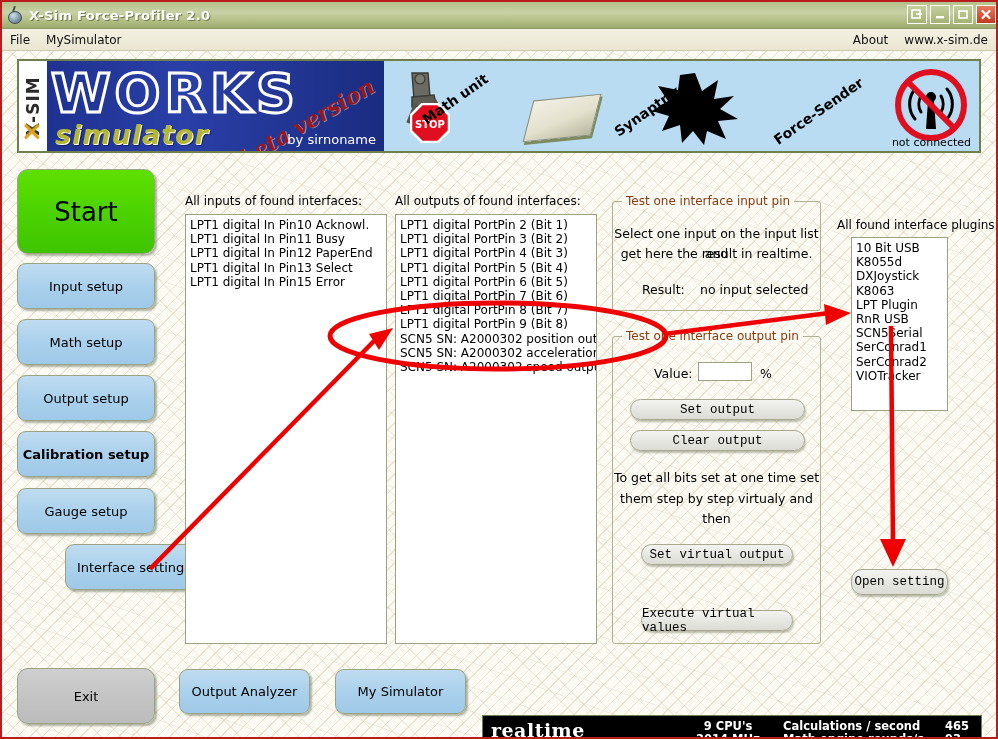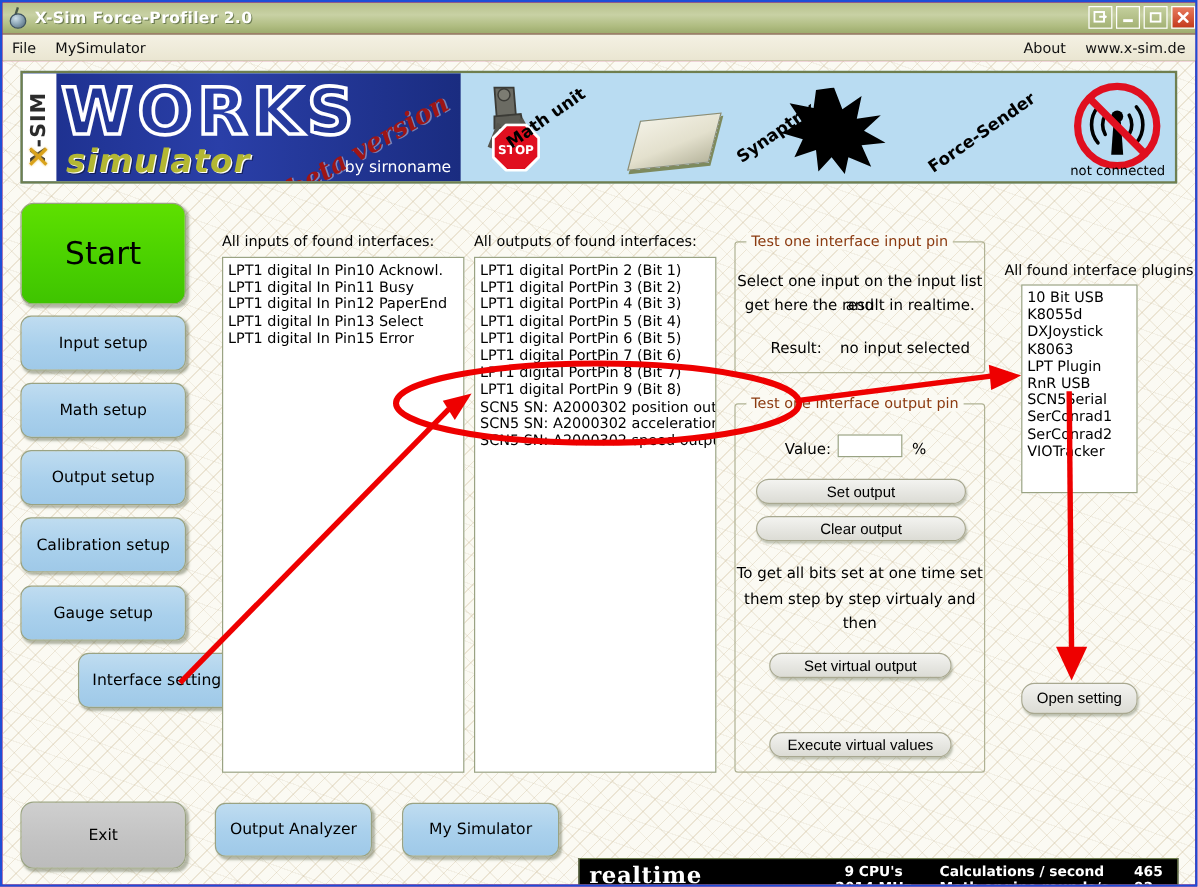--- a/index.html
+++ b/index.html
@@ -7,22 +7,22 @@
     width: 998px; height: 739px;
     overflow: hidden;
     font-family: "DejaVu Sans", "Liberation Sans", sans-serif;
   }
   body { background: #ffffff; }
 
   #app {
     position: relative;
     width: 998px; height: 739px;
     box-sizing: border-box;
-    border: 2px solid #1d4ed8;
-    background: #be185d;
+    border: 2px solid #b91c1c;
+    background: #f9a8d4;
     overflow: hidden;
   }
 
   
   .titlebar {
     position: absolute; left: 0; top: 0;
     width: 998px; height: 27px;
     background: linear-gradient(to bottom, #b5c08a 0%, #c8d1a4 40%, #b0bd82 75%, #9cab6c 100%);
     border-bottom: 1px solid #8a9a6a;
     display: flex; align-items: center;
@@ -269,21 +269,21 @@
   }
   .greybtn {
     position: absolute;
     border: 1px solid #a8a890;
     border-radius: 11px;
     background: linear-gradient(to bottom, #f3f3f0 0%, #e6e6e1 55%, #dcdcd5 100%);
     box-shadow: 1px 2px 2px rgba(90,100,70,.40);
     display: flex; align-items: center; justify-content: center;
     font-size: 12.5px; color: #000;
     box-sizing: border-box; cursor: default;
-    font-family: Liberation Sans, sans-serif;
+    font-family: Liberation Mono, monospace;
   }
   .valuebox {
     position: absolute;
     background: #ffffff; border: 1px solid #9aa383;
     box-sizing: border-box;
   }
   .inline-label {
     position: absolute; font-size: 12.5px; color: #000;
     font-family: "DejaVu Sans", sans-serif;
   }
@@ -412,21 +412,21 @@
           <path d="M15 15 L61 61" stroke="#e00f1f" stroke-width="6" stroke-linecap="round"></path>
         </svg>
         <div class="notconnected">not connected</div>
       </div>
     </div>
 
     <div class="navbtn start">Start</div>
     <div class="navbtn" style="top:212px; height:46px;">Input setup</div>
     <div class="navbtn" style="top:268px; height:46px;">Math setup</div>
     <div class="navbtn" style="top:324px; height:46px;">Output setup</div>
-    <div class="navbtn" style="top:380px; height:46px;">Calibration setup</div>
+    <div class="navbtn" style="top:380px; height:46px;font-weight:bold;">Calibration setup</div>
     <div class="navbtn" style="top:437px; height:46px;">Gauge setup</div>
     <div class="navbtn" style="top:493px; height:46px;margin-left:48px;">Interface settings</div>
     <div class="navbtn exit" style="top:617px; height:56px;">Exit</div>
 
     <div class="group-label" style="left:183px; top:143px;">All inputs of found interfaces:</div>
     <div class="listbox" style="left:183px; top:163px; width:202px; height:430px;">
       <div class="row">LPT1 digital In Pin10 Acknowl.</div>
       <div class="row">LPT1 digital In Pin11 Busy</div>
       <div class="row">LPT1 digital In Pin12 PaperEnd</div>
       <div class="row">LPT1 digital In Pin13 Select</div>

